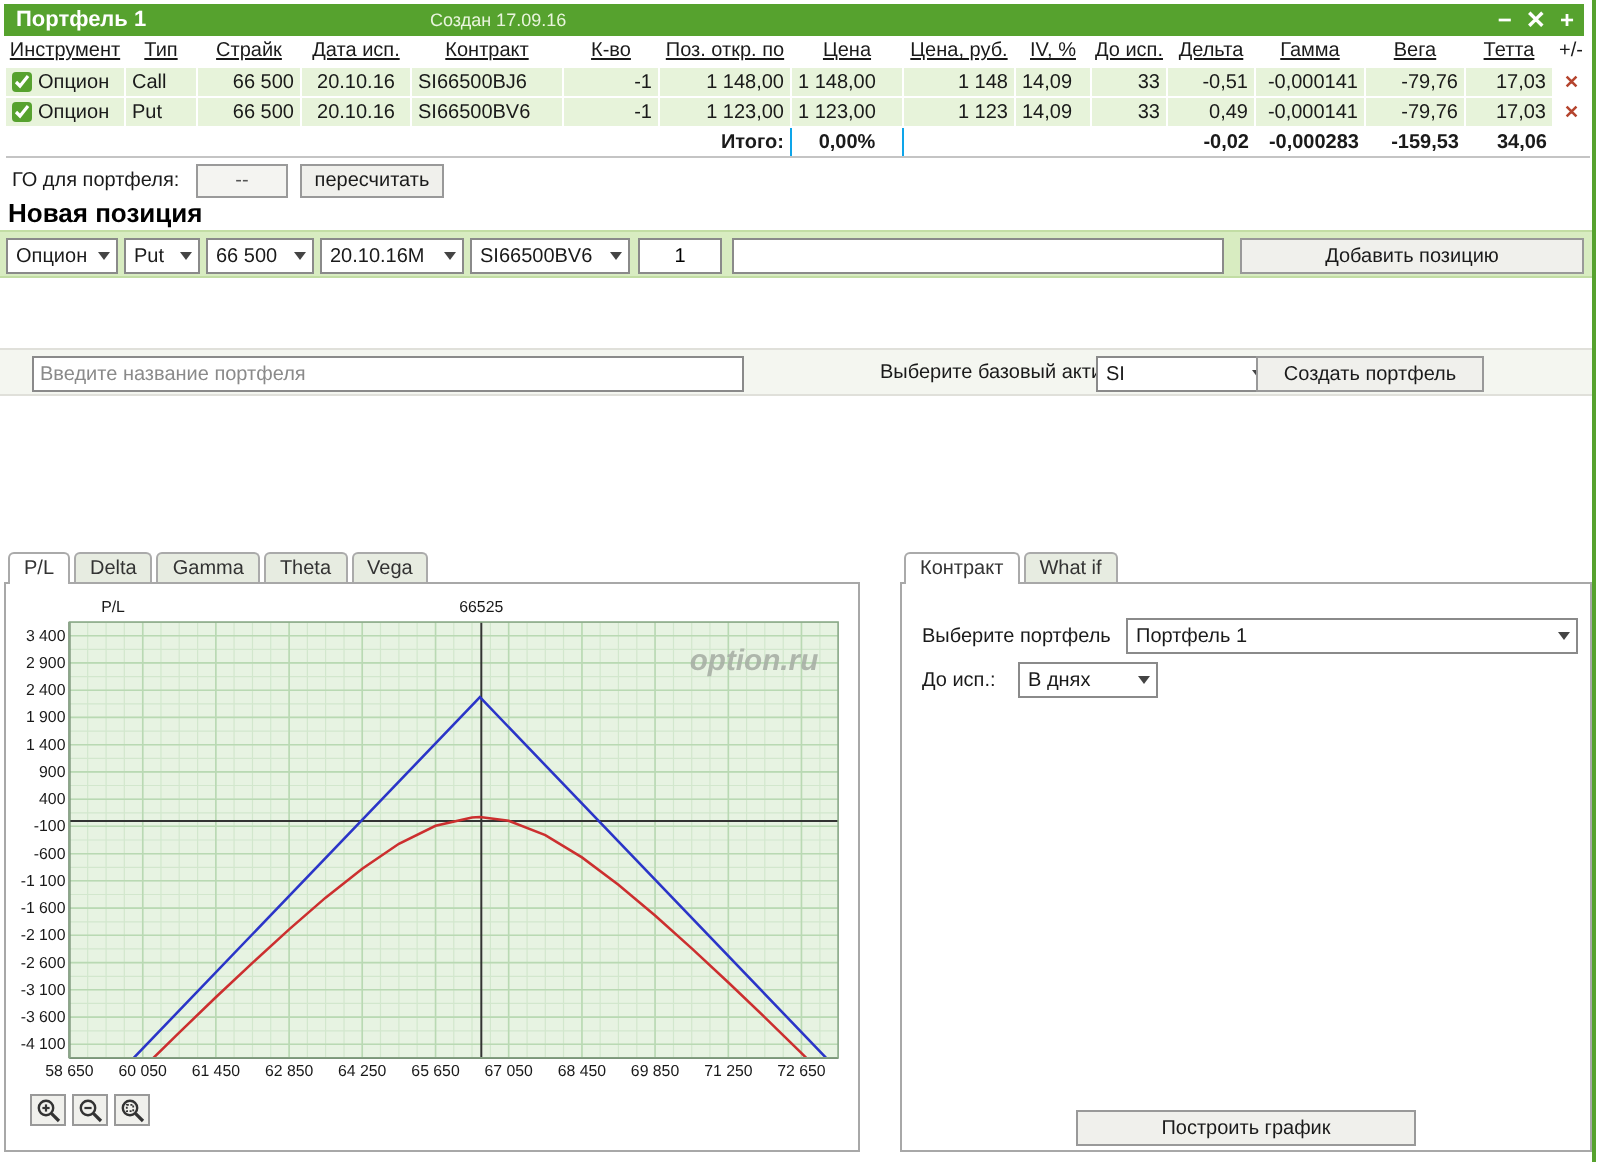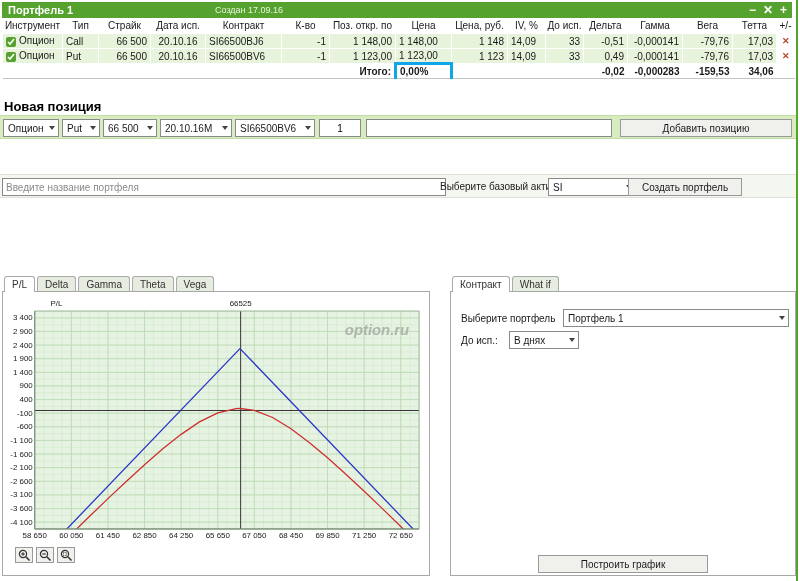--- a/index.html
+++ b/index.html
@@ -9,31 +9,31 @@
 
   
   .titlebar{position:absolute;left:2px;top:2px;width:790px;height:16px;background:#56a22e;color:#fff;display:flex;align-items:center}
   .titlebar .title{font-weight:bold;font-size:11px;padding-left:6px}
   .titlebar .created{position:absolute;left:213px;font-size:9px;color:#e9f5dd}
   .win-controls{position:absolute;right:5px;top:0;height:16px;display:flex;gap:7px;font-weight:bold;font-size:12px;align-items:center}
   .win-controls span{cursor:pointer;line-height:14px}
 
   
   table.positions{position:absolute;left:2px;top:18px;width:792px;border-collapse:collapse;table-layout:fixed;font-size:10px}
-  .positions th{font-weight:normal;padding:2px 1px;white-space:nowrap;overflow:hidden;text-align:center;height:15px;cursor:pointer}
+  .positions th{font-weight:normal;text-decoration:underline;padding:2px 1px;white-space:nowrap;overflow:hidden;text-align:center;height:15px;cursor:pointer}
   .positions th.noline{text-decoration:none;cursor:default}
   .positions td{padding:1px 3px;white-space:nowrap;overflow:hidden;height:15px}
   tr.pos-row td{background:#e7f3da;border:1px solid #fff}
   tr.pos-row td.del-cell{background:#fff;border:none;text-align:center;color:#b5442e;font-weight:bold;cursor:pointer;font-size:9px}
   .num{text-align:right}
   .ctr{text-align:center}
   .lft{text-align:left}
   .bold{font-weight:bold}
   tr.totals-row td{border-bottom:1px solid #c4c4c4;background:#fff}
-  td.pct-cell{border:3px solid #0ea5e9;}
+  td.pct-cell{border:1px solid #0ea5e9;text-align:center}
   .positions input[type=checkbox]{width:10px;height:10px;vertical-align:middle;margin-right:3px;accent-color:#56a22e}
 
   
   .go-row{position:absolute;left:2px;top:82px;width:792px;height:18px}
   .go-label{position:absolute;left:4px;top:3px}
   .go-value{position:absolute;left:96px;top:0;width:46px;height:17px;border:1px solid #9a9a9a;background:#f4f4f1;text-align:center;line-height:15px;color:#555}
   .btn{background:#f0f0ec;border:1px solid #999;font-size:10px;text-align:center;cursor:pointer;font-family:"Liberation Sans",sans-serif;color:#1a1a1a}
   .go-btn{position:absolute;left:148px;top:0;width:72px;height:17px}
 
   .section-title{position:absolute;left:4px;font-size:13px;font-weight:bold;color:#000}
@@ -51,21 +51,21 @@
 
   #np-instr{left:3px;width:56px}
   #np-type{left:62px;width:38px}
   #np-strike{left:103px;width:54px}
   #np-series{left:160px;width:72px}
   #np-contract{left:235px;width:80px}
   #np-qty{left:319px;width:42px;text-align:center}
   #np-price{left:366px;width:246px}
   #np-add{position:absolute;left:620px;top:3px;width:172px;height:18px}
 
-  #pf-name{left:2px;width:444px}
+  #pf-name{left:16px;width:356px}
   .pf-label{position:absolute;left:440px;top:6px}
   #pf-asset{left:548px;width:88px}
   #pf-create{position:absolute;left:628px;top:3px;width:114px;height:18px}
 
   .charts-band{position:absolute;left:0;top:228px;width:796px;height:20px;background:#e1f0d2;text-align:center;font-weight:bold;font-size:12px;line-height:20px;color:#111}
 
   
   .panel{position:absolute;top:276px;height:300px}
   .left-panel{left:2px;width:428px}
   .right-panel{left:450px;width:346px}
@@ -185,20 +185,25 @@
         <td colspan="3"></td>
         <td class="num bold">-0,02</td>
         <td class="num bold">-0,000283</td>
         <td class="num bold">-159,53</td>
         <td class="num bold">34,06</td>
         <td></td>
       </tr>
     </tbody>
   </table>
 
+  <div class="go-row">
+    <span class="go-label">ГО для портфеля:</span>
+    <div class="go-value">--</div>
+    <button class="btn go-btn">пересчитать</button>
+  </div>
 
   <div class="section-title" id="newpos-title">Новая позиция</div>
   <div class="newpos-band">
     <div class="fselect" id="np-instr">
       <span class="txt">Опцион</span>
       <span class="caret"></span>
     </div>
     <div class="fselect" id="np-type">
       <span class="txt">Put</span>
       <span class="caret"></span>

